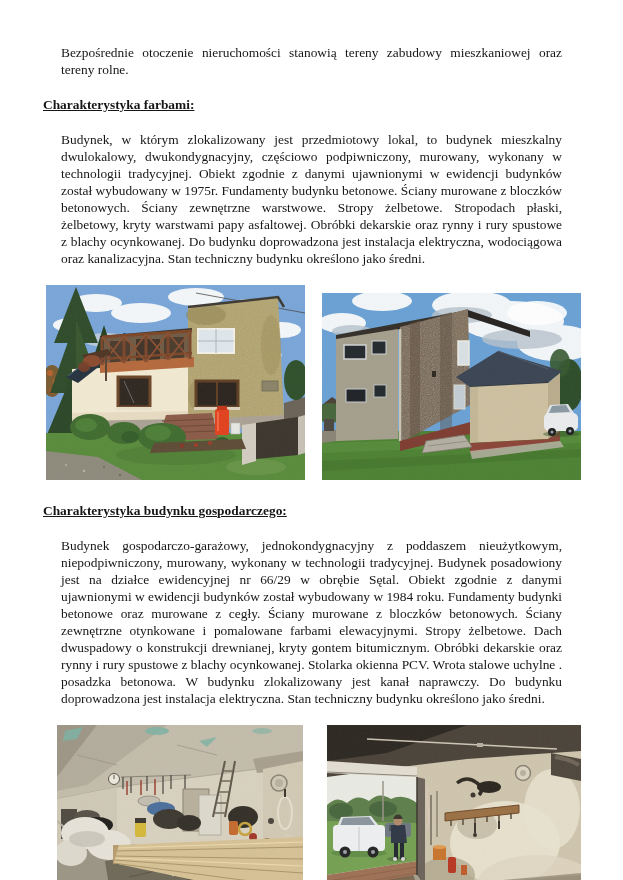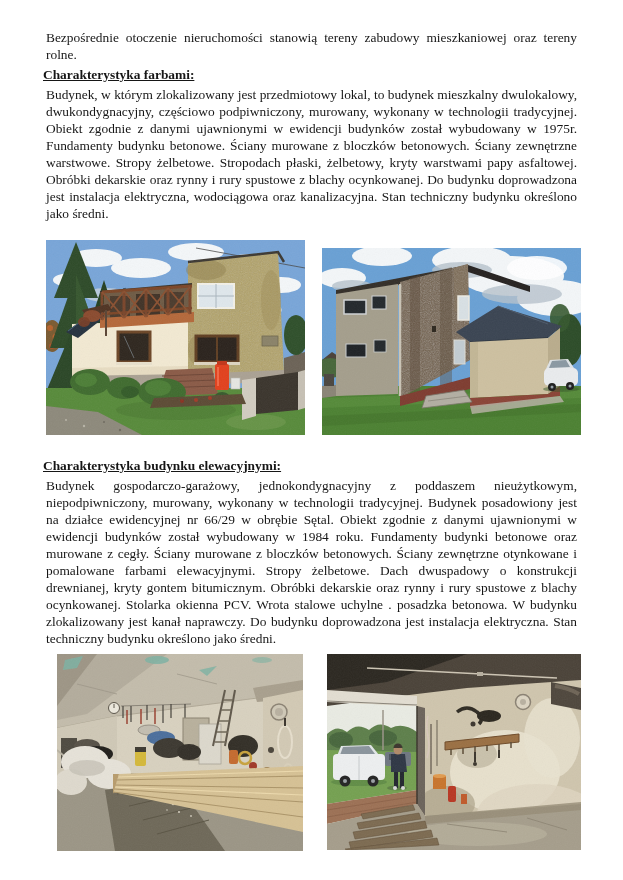--- a/index.html
+++ b/index.html
@@ -1,21 +1,21 @@
 <!DOCTYPE html>
 <html><head>
 <meta charset="utf-8">
 <style>
   html,body{margin:0;padding:0;}
   body{
     width:623px;height:880px;background:#ffffff;overflow:hidden;
     font-family:"Liberation Serif","DejaVu Serif",serif;color:#161616;
   }
   .page{padding:26px 43px 0 43px;}
-  .body-text{font-size:13.4px;line-height:17px;text-align:justify;margin:3px;}
+  .body-text{font-size:13.4px;line-height:17px;text-align:justify;margin:18px;}
   .heading{font-size:13.4px;line-height:17px;font-weight:bold;text-decoration:underline;margin:0;display:block;}
   .photo-row{display:flex;align-items:flex-start;}
   .photo-row-1{margin-top:18px;margin-left:3px;}
   .photo-row-2{margin-top:7px;margin-left:14px;}
   figure{margin:0;padding:0;line-height:0;}
   .fig-house-rear{margin-left:17px;margin-top:8px;}
   .fig-garage-door{margin-left:24px;}
   .heading-2{margin-top:22px;}
   svg{display:block;}
 </style>
@@ -242,21 +242,21 @@
           <circle cx="230" cy="139" r="4" fill="#1e1e1e"></circle>
             <circle cx="248" cy="138" r="4" fill="#1e1e1e"></circle>
           <circle cx="230" cy="139" r="1.5" fill="#9aa4ac"></circle>
             <circle cx="248" cy="138" r="1.5" fill="#9aa4ac"></circle>
         </g>
         <rect x="0" y="0" width="259" height="187" filter="url(#g2)" opacity="0.06"></rect>
       </svg>
     </figure>
   </div>
 
-  <span class="heading heading-2">Charakterystyka budynku elewacyjnymi:</span>
+  <span class="heading heading-2">Charakterystyka budynku gospodarczego:</span>
   <p class="body-text">Budynek gospodarczo-garażowy, jednokondygnacyjny z poddaszem nieużytkowym, niepodpiwniczony, murowany, wykonany w technologii tradycyjnej. Budynek posadowiony jest na działce ewidencyjnej nr 66/29 w obrębie Sętal. Obiekt zgodnie z danymi ujawnionymi w ewidencji budynków został wybudowany w 1984 roku. Fundamenty budynki betonowe oraz murowane z cegły. Ściany murowane z bloczków betonowych. Ściany zewnętrzne otynkowane i pomalowane farbami elewacyjnymi. Stropy żelbetowe. Dach dwuspadowy o konstrukcji drewnianej, kryty gontem bitumicznym. Obróbki dekarskie oraz rynny i rury spustowe z blachy ocynkowanej. Stolarka okienna PCV. Wrota stalowe uchylne . posadzka betonowa. W budynku zlokalizowany jest kanał naprawczy. Do budynku doprowadzona jest instalacja elektryczna. Stan techniczny budynku określono jako średni.</p>
 
   <div class="photo-row photo-row-2">
 
     <figure class="fig-garage-lumber" aria-label="Wnętrze budynku gospodarczego z tarcicą">
       <svg width="246" height="197" viewBox="0 0 246 197">
         <defs>
           <filter id="g3" x="0" y="0" width="100%" height="100%">
             <feTurbulence type="fractalNoise" baseFrequency="0.9" numOctaves="2" stitchTiles="stitch"></feTurbulence>
             <feColorMatrix type="saturate" values="0"></feColorMatrix>

